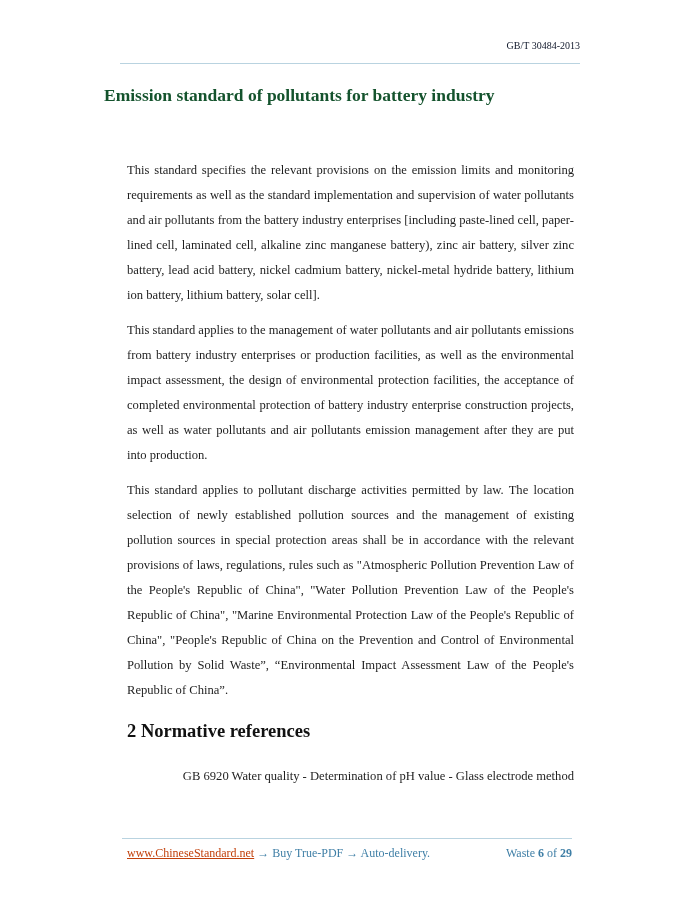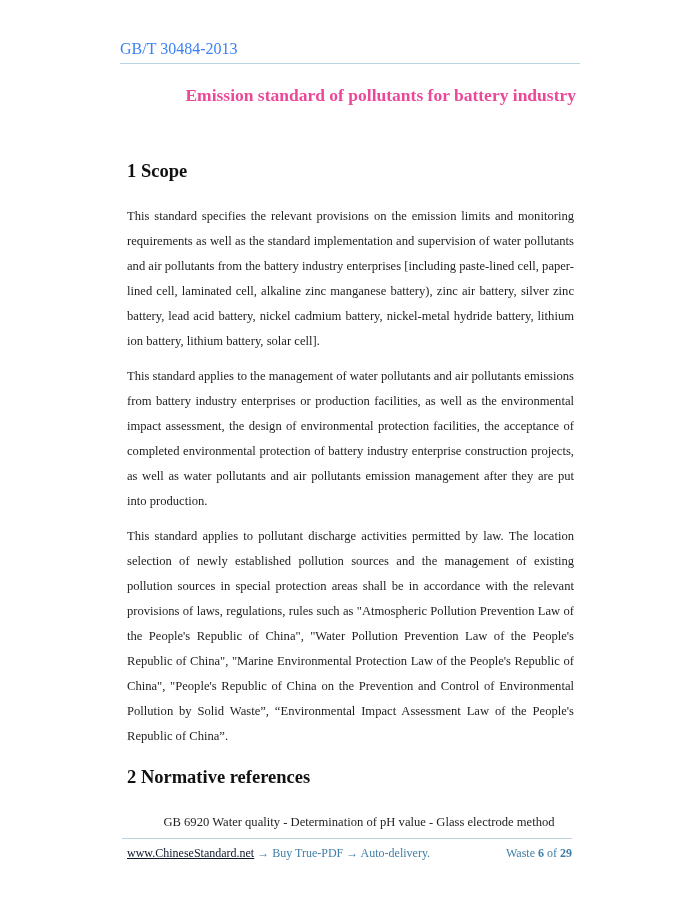--- a/index.html
+++ b/index.html
@@ -1,46 +1,45 @@
 <!DOCTYPE html>
 <html><head>
 <meta charset="utf-8">
 <style>
   html, body { margin: 0; padding: 0; background: #ffffff; }
   body { width: 700px; height: 906px; position: relative; overflow: hidden;
          font-family: "Liberation Serif", "DejaVu Serif", serif; color: #1a1a1a; }
-  .header { position: absolute; top: 40px; left: 120px; width: 460px; text-align: left;
-            font-size: 16px; color: #3b82f6; }
+  .header { position: absolute; top: 40px; left: 120px; width: 460px; text-align: right;
+            font-size: 10px; color: #0f172a; }
   .header-rule { position: absolute; top: 63px; left: 120px; width: 460px; height: 1px; background: #b9d3e0; }
-  .doc-title { position: absolute; top: 85px; left: 116px; width: 460px; text-align: right;
-               font-size: 17.5px; font-weight: bold; color: #ec4899; }
+  .doc-title { position: absolute; top: 85px; left: 104px; width: 460px; text-align: left;
+               font-size: 17.5px; font-weight: bold; color: #14532d; }
   .content { position: absolute; top: 158px; left: 127px; width: 447px; }
   h2 { font-size: 18.5px; font-weight: bold; margin: 0 0 20px 0; color: #111; line-height: 26px; }
   p { margin: 0 0 10px 0; font-size: 12.6px; line-height: 25px; text-align: justify; color: #1e1e1e; }
-  p.ref { padding-left: 17px; text-align: center; margin-bottom: 12px; }
+  p.ref { padding-left: 17px; text-align: right; margin-bottom: 12px; }
   .sec2 { margin-top: 15px; }
   .footer-rule { position: absolute; top: 838px; left: 122px; width: 450px; height: 1px; background: #b9d3e0; }
   .footer { position: absolute; top: 846px; left: 127px; width: 445px; font-size: 12px; color: #3f7fa6;
             display: flex; justify-content: space-between; }
-  .footer a { color: #0f172a; text-decoration: underline; }
+  .footer a { color: #c2410c; text-decoration: underline; }
   .footer b { font-weight: bold; }
 </style>
 </head>
 <body>
 
 <div class="header">
   <span>GB/T 30484-2013</span>
 </div>
 <div class="header-rule"></div>
 
 <div class="doc-title">Emission standard of pollutants for battery industry</div>
 
 <div class="content">
   <section>
-    <h2>1 Scope</h2>
     <p>This standard specifies the relevant provisions on the emission limits and monitoring requirements as well as the standard implementation and supervision of water pollutants and air pollutants from the battery industry enterprises [including paste-lined cell, paper-lined cell, laminated cell, alkaline zinc manganese battery), zinc air battery, silver zinc battery, lead acid battery, nickel cadmium battery, nickel-metal hydride battery, lithium ion battery, lithium battery, solar cell].</p>
     <p>This standard applies to the management of water pollutants and air pollutants emissions from battery industry enterprises or production facilities, as well as the environmental impact assessment, the design of environmental protection facilities, the acceptance of completed environmental protection of battery industry enterprise construction projects, as well as water pollutants and air pollutants emission management after they are put into production.</p>
     <p>This standard applies to pollutant discharge activities permitted by law. The location selection of newly established pollution sources and the management of existing pollution sources in special protection areas shall be in accordance with the relevant provisions of laws, regulations, rules such as "Atmospheric Pollution Prevention Law of the People's Republic of China", "Water Pollution Prevention Law of the People's Republic of China", "Marine Environmental Protection Law of the People's Republic of China", "People's Republic of China on the Prevention and Control of Environmental Pollution by Solid Waste”, “Environmental Impact Assessment Law of the People's Republic of China”.</p>
   </section>
   <section class="sec2">
     <h2>2 Normative references</h2>
     <p class="ref">GB 6920 Water quality - Determination of pH value - Glass electrode method</p>
   </section>
 </div>
 

